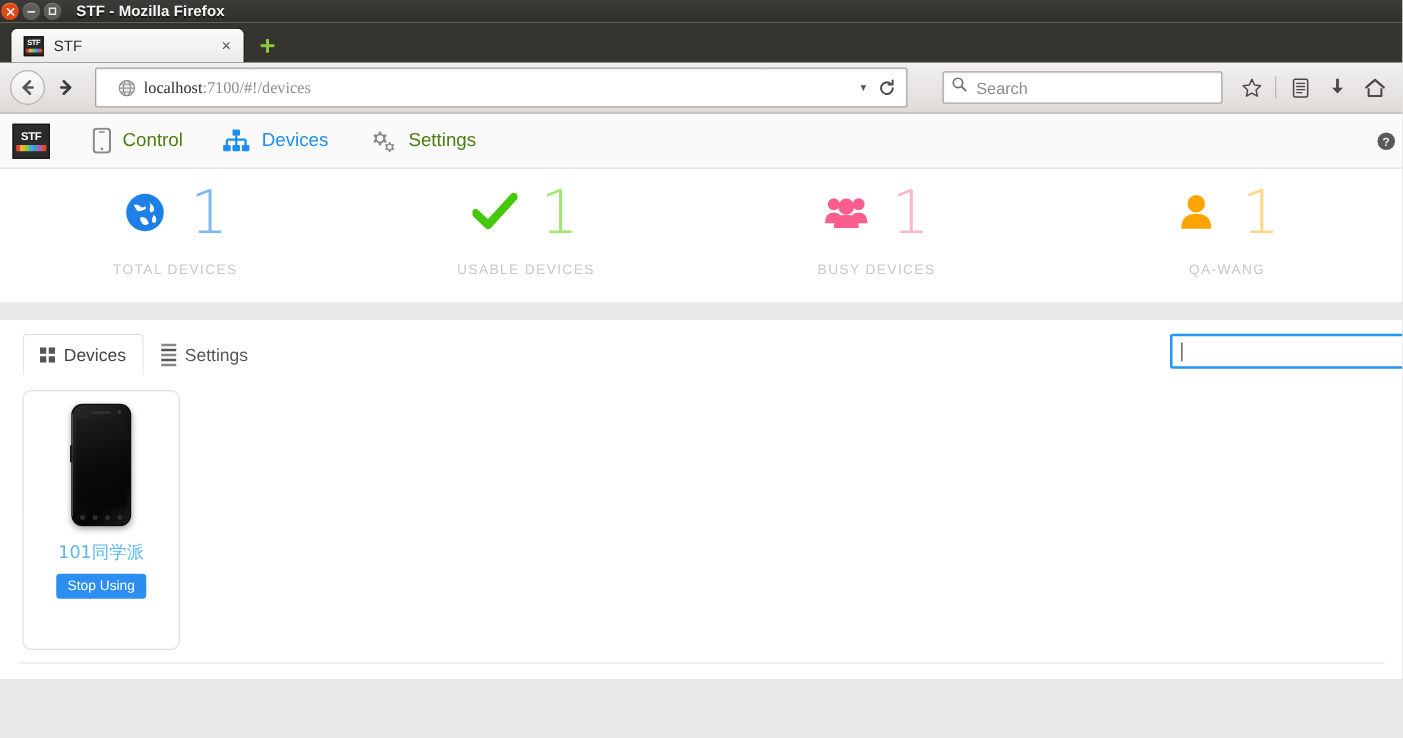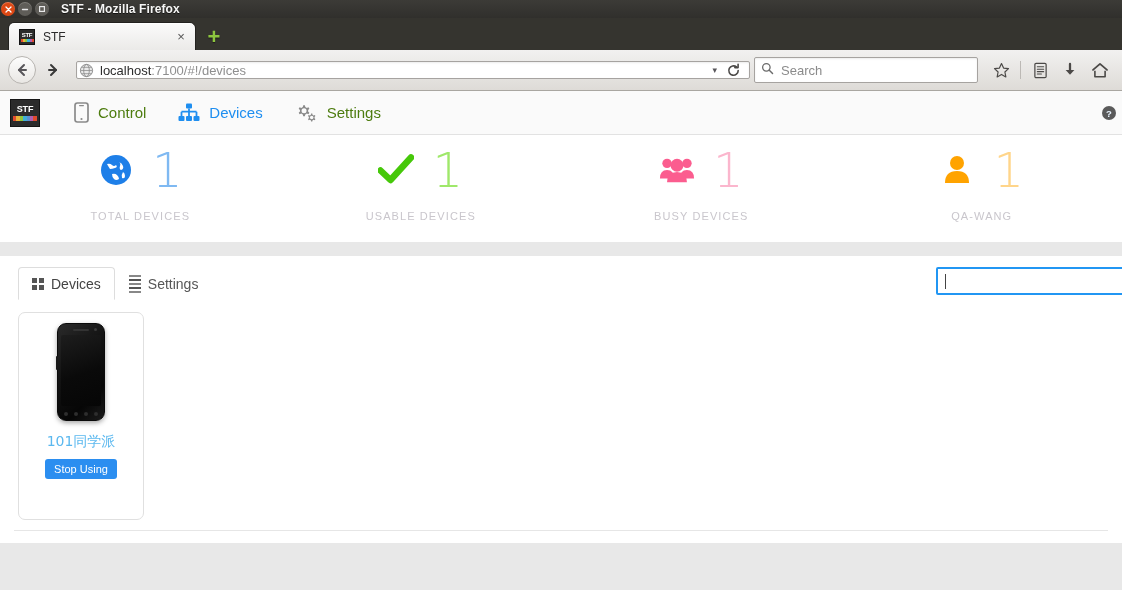--- a/index.html
+++ b/index.html
@@ -95,34 +95,35 @@
     padding: 0 8px;
     gap: 3px;
   }
   .navbtn {
     width: 28px; height: 28px; border-radius: 50%;
     display: flex; align-items: center; justify-content: center;
     color: #58565a; cursor: pointer;
   }
   .navbtn.back { border: 1px solid #b7b4b0; background: linear-gradient(#fdfdfd,#e9e7e4); }
   .urlbar {
-    flex: 1; height: 18px; margin-left: 6px;
+    flex: 1; height: 32px; margin-left: 6px;
     background: #fff; border: 1px solid #a6a3a0;
     border-radius: 2px;
     display: flex; align-items: center;
-    padding: 0 4px 0 2px;
+    padding: 0 4px 0 17px;
     box-shadow: inset 0 1px 2px rgba(0,0,0,.08);
+    font-family: Liberation Serif, serif;
   }
   .url-globe { width: 15px; height: 15px; flex: 0 0 15px; margin-right: 6px; }
   .url-text { font-size: 13px; color: #8f8f8f; white-space: nowrap; overflow: hidden; }
   .url-text b { color: #2d2d2d; font-weight: normal; }
   .url-right { margin-left: auto; display: flex; align-items: center; gap: 6px; padding-right: 2px; }
   .url-caret { font-size: 9px; color: #58565a; }
   .searchbar {
-    width: 224px; height: 26px; margin-left: 1px;
+    width: 224px; height: 26px; margin-left: 25px;
     background: #fff; border: 1px solid #a6a3a0; border-radius: 2px;
     display: flex; align-items: center; padding: 0 6px;
     box-shadow: inset 0 1px 2px rgba(0,0,0,.08);
   }
   .search-ph { font-size: 13px; color: #8b8b8b; margin-left: 7px; }
   .toolicons { display: flex; align-items: center; gap: 2px; margin-left: 6px; }
   .toolicon {
     width: 28px; height: 28px; display: flex; align-items: center; justify-content: center;
     color: #4b4947; cursor: pointer;
   }

